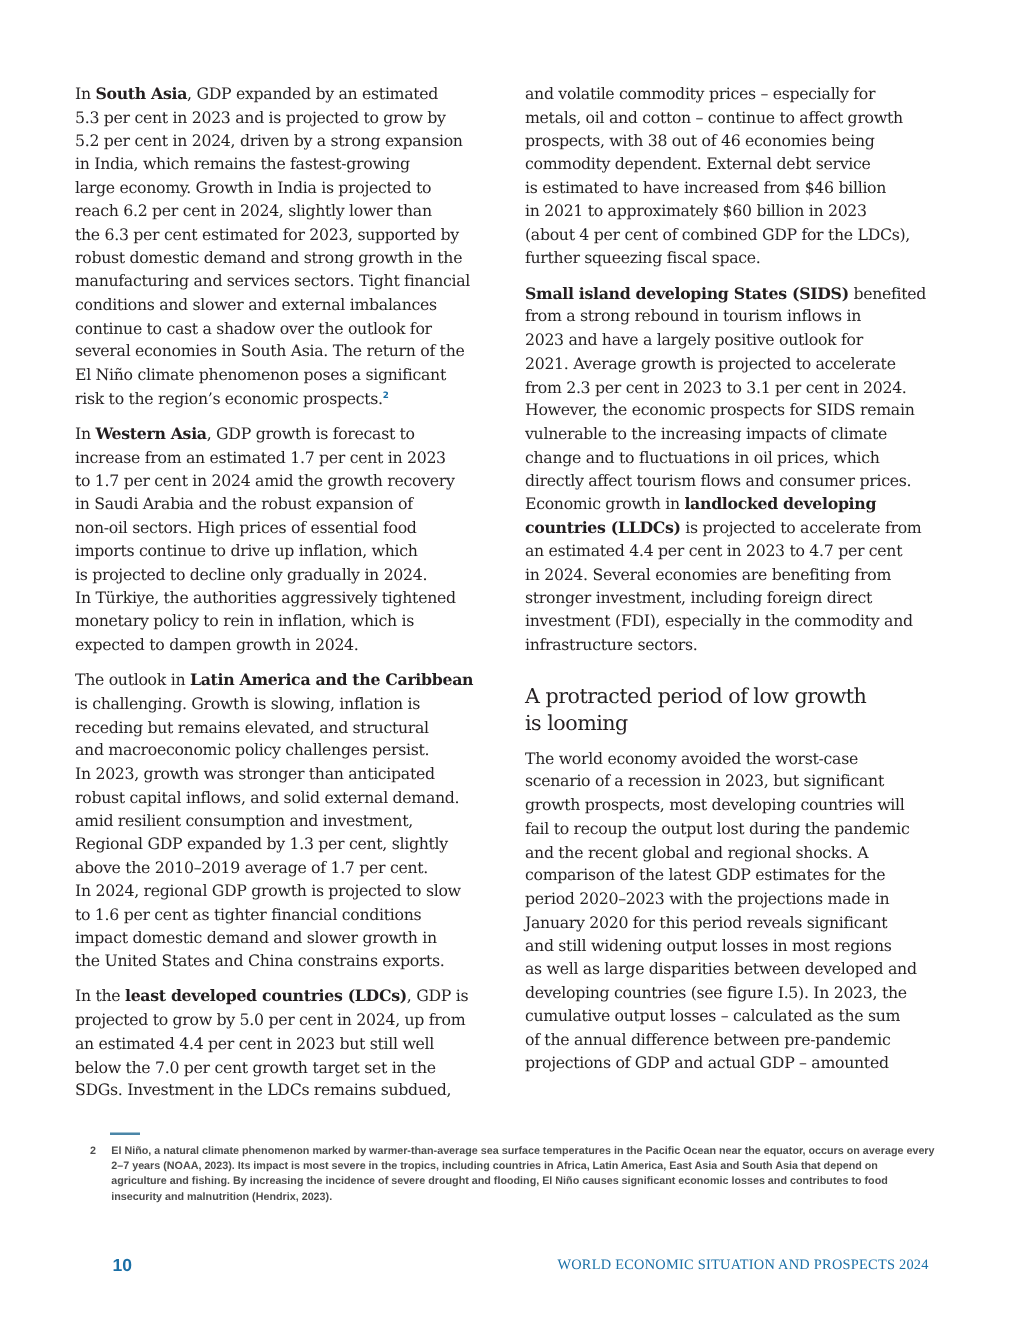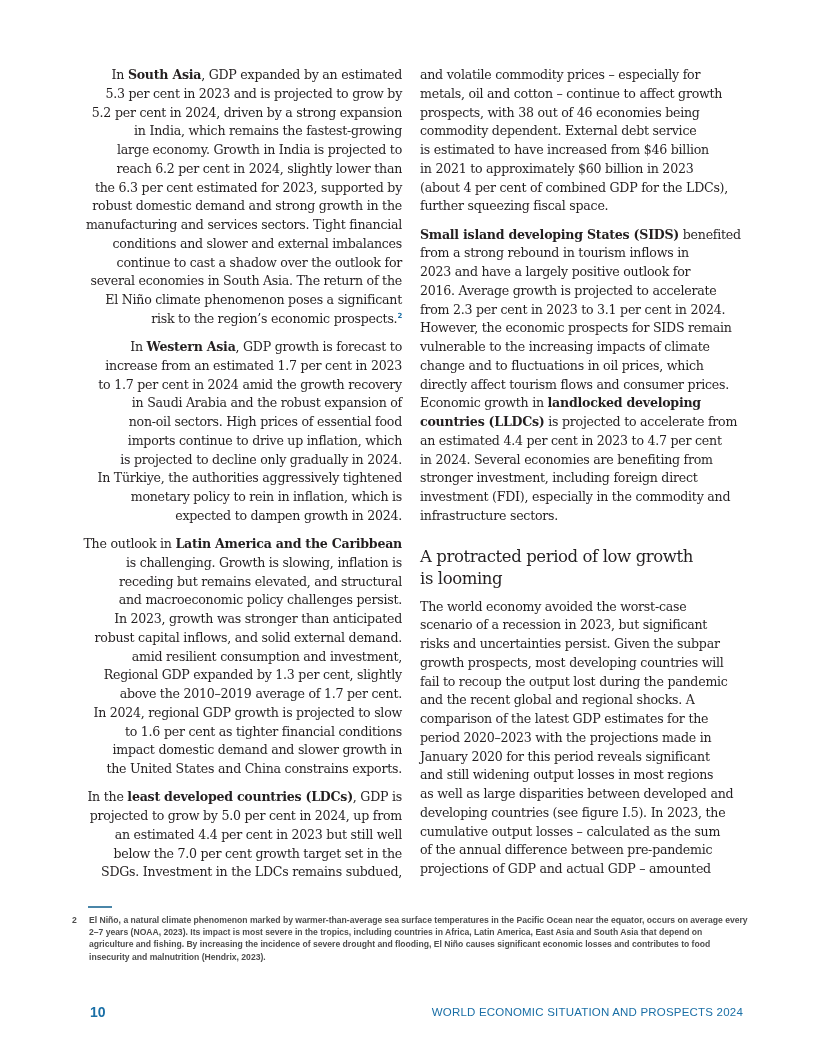--- a/index.html
+++ b/index.html
@@ -5,21 +5,21 @@
     html, body { margin: 0; padding: 0; }
     body {
       width: 816px; height: 1056px; background: #ffffff; position: relative;
       overflow: hidden; color: #231f20;
     }
     .col {
       position: absolute; top: 66px;
       font-family: "DejaVu Serif", serif; font-size: 12.6px; line-height: 18.75px;
       letter-spacing: -0.25px;
     }
-    .col-left { left: 72px; width: 330px; text-align: right; }
+    .col-left { left: 60px; width: 330px; }
     .col-right { left: 420px; width: 330px; }
     .para { margin: 0 0 9.5px 0; }
     .line { display: block; white-space: nowrap; }
     b { font-weight: bold; }
     sup.fn {
       font-family: "DejaVu Sans", sans-serif; font-size: 7px; color: #1a6fa6;
       font-weight: bold; vertical-align: 5px; line-height: 0;
     }
     .heading {
       font-family: "DejaVu Serif", serif; font-weight: normal; font-size: 16.5px;
@@ -37,21 +37,21 @@
     .fn-num { position: absolute; left: 0; top: 0; }
     .fn-text { position: absolute; left: 17px; top: 0; width: 660px; }
     .page-num {
       position: absolute; left: 72px; top: 1004px;
       font-family: "Liberation Sans", sans-serif; font-weight: bold; font-size: 14px;
       color: #1a6fa6;
       margin-left: 18px;
     }
     .running-title {
       position: absolute; right: 73px; top: 1006px;
-      font-family: Liberation Sans, sans-serif; font-size: 11.5px;
+      font-family: Liberation Serif, serif; font-size: 11.5px;
       color: #1a6fa6; letter-spacing: 0.2px;
     }
   </style>
 </head>
 <body>
 
 <div class="col col-left">
   <p class="para">
       <span class="line">In <b>South Asia</b>, GDP expanded by an estimated</span>
       <span class="line">5.3 per cent in 2023 and is projected to grow by</span>
@@ -112,42 +112,41 @@
       <span class="line">commodity dependent. External debt service</span>
       <span class="line">is estimated to have increased from $46 billion</span>
       <span class="line">in 2021 to approximately $60 billion in 2023</span>
       <span class="line">(about 4 per cent of combined GDP for the LDCs),</span>
       <span class="line">further squeezing fiscal space.</span>
     </p>
   <p class="para">
       <span class="line"><b>Small island developing States (SIDS)</b> benefited</span>
       <span class="line">from a strong rebound in tourism inflows in</span>
       <span class="line">2023 and have a largely positive outlook for</span>
-      <span class="line">2016. Average growth is projected to accelerate</span>
+      <span class="line">2021. Average growth is projected to accelerate</span>
       <span class="line">from 2.3 per cent in 2023 to 3.1 per cent in 2024.</span>
       <span class="line">However, the economic prospects for SIDS remain</span>
       <span class="line">vulnerable to the increasing impacts of climate</span>
       <span class="line">change and to fluctuations in oil prices, which</span>
       <span class="line">directly affect tourism flows and consumer prices.</span>
       <span class="line">Economic growth in <b>landlocked developing</b></span>
       <span class="line"><b>countries (LLDCs)</b> is projected to accelerate from</span>
       <span class="line">an estimated 4.4 per cent in 2023 to 4.7 per cent</span>
       <span class="line">in 2024. Several economies are benefiting from</span>
       <span class="line">stronger investment, including foreign direct</span>
       <span class="line">investment (FDI), especially in the commodity and</span>
       <span class="line">infrastructure sectors.</span>
     </p>
   <h2 class="heading">
     <span class="line">A protracted period of low growth</span>
     <span class="line">is looming</span>
   </h2>
   <p class="para">
       <span class="line">The world economy avoided the worst-case</span>
       <span class="line">scenario of a recession in 2023, but significant</span>
-      <span class="line">risks and uncertainties persist. Given the subpar</span>
       <span class="line">growth prospects, most developing countries will</span>
       <span class="line">fail to recoup the output lost during the pandemic</span>
       <span class="line">and the recent global and regional shocks. A</span>
       <span class="line">comparison of the latest GDP estimates for the</span>
       <span class="line">period 2020–2023 with the projections made in</span>
       <span class="line">January 2020 for this period reveals significant</span>
       <span class="line">and still widening output losses in most regions</span>
       <span class="line">as well as large disparities between developed and</span>
       <span class="line">developing countries (see figure I.5). In 2023, the</span>
       <span class="line">cumulative output losses – calculated as the sum</span>

